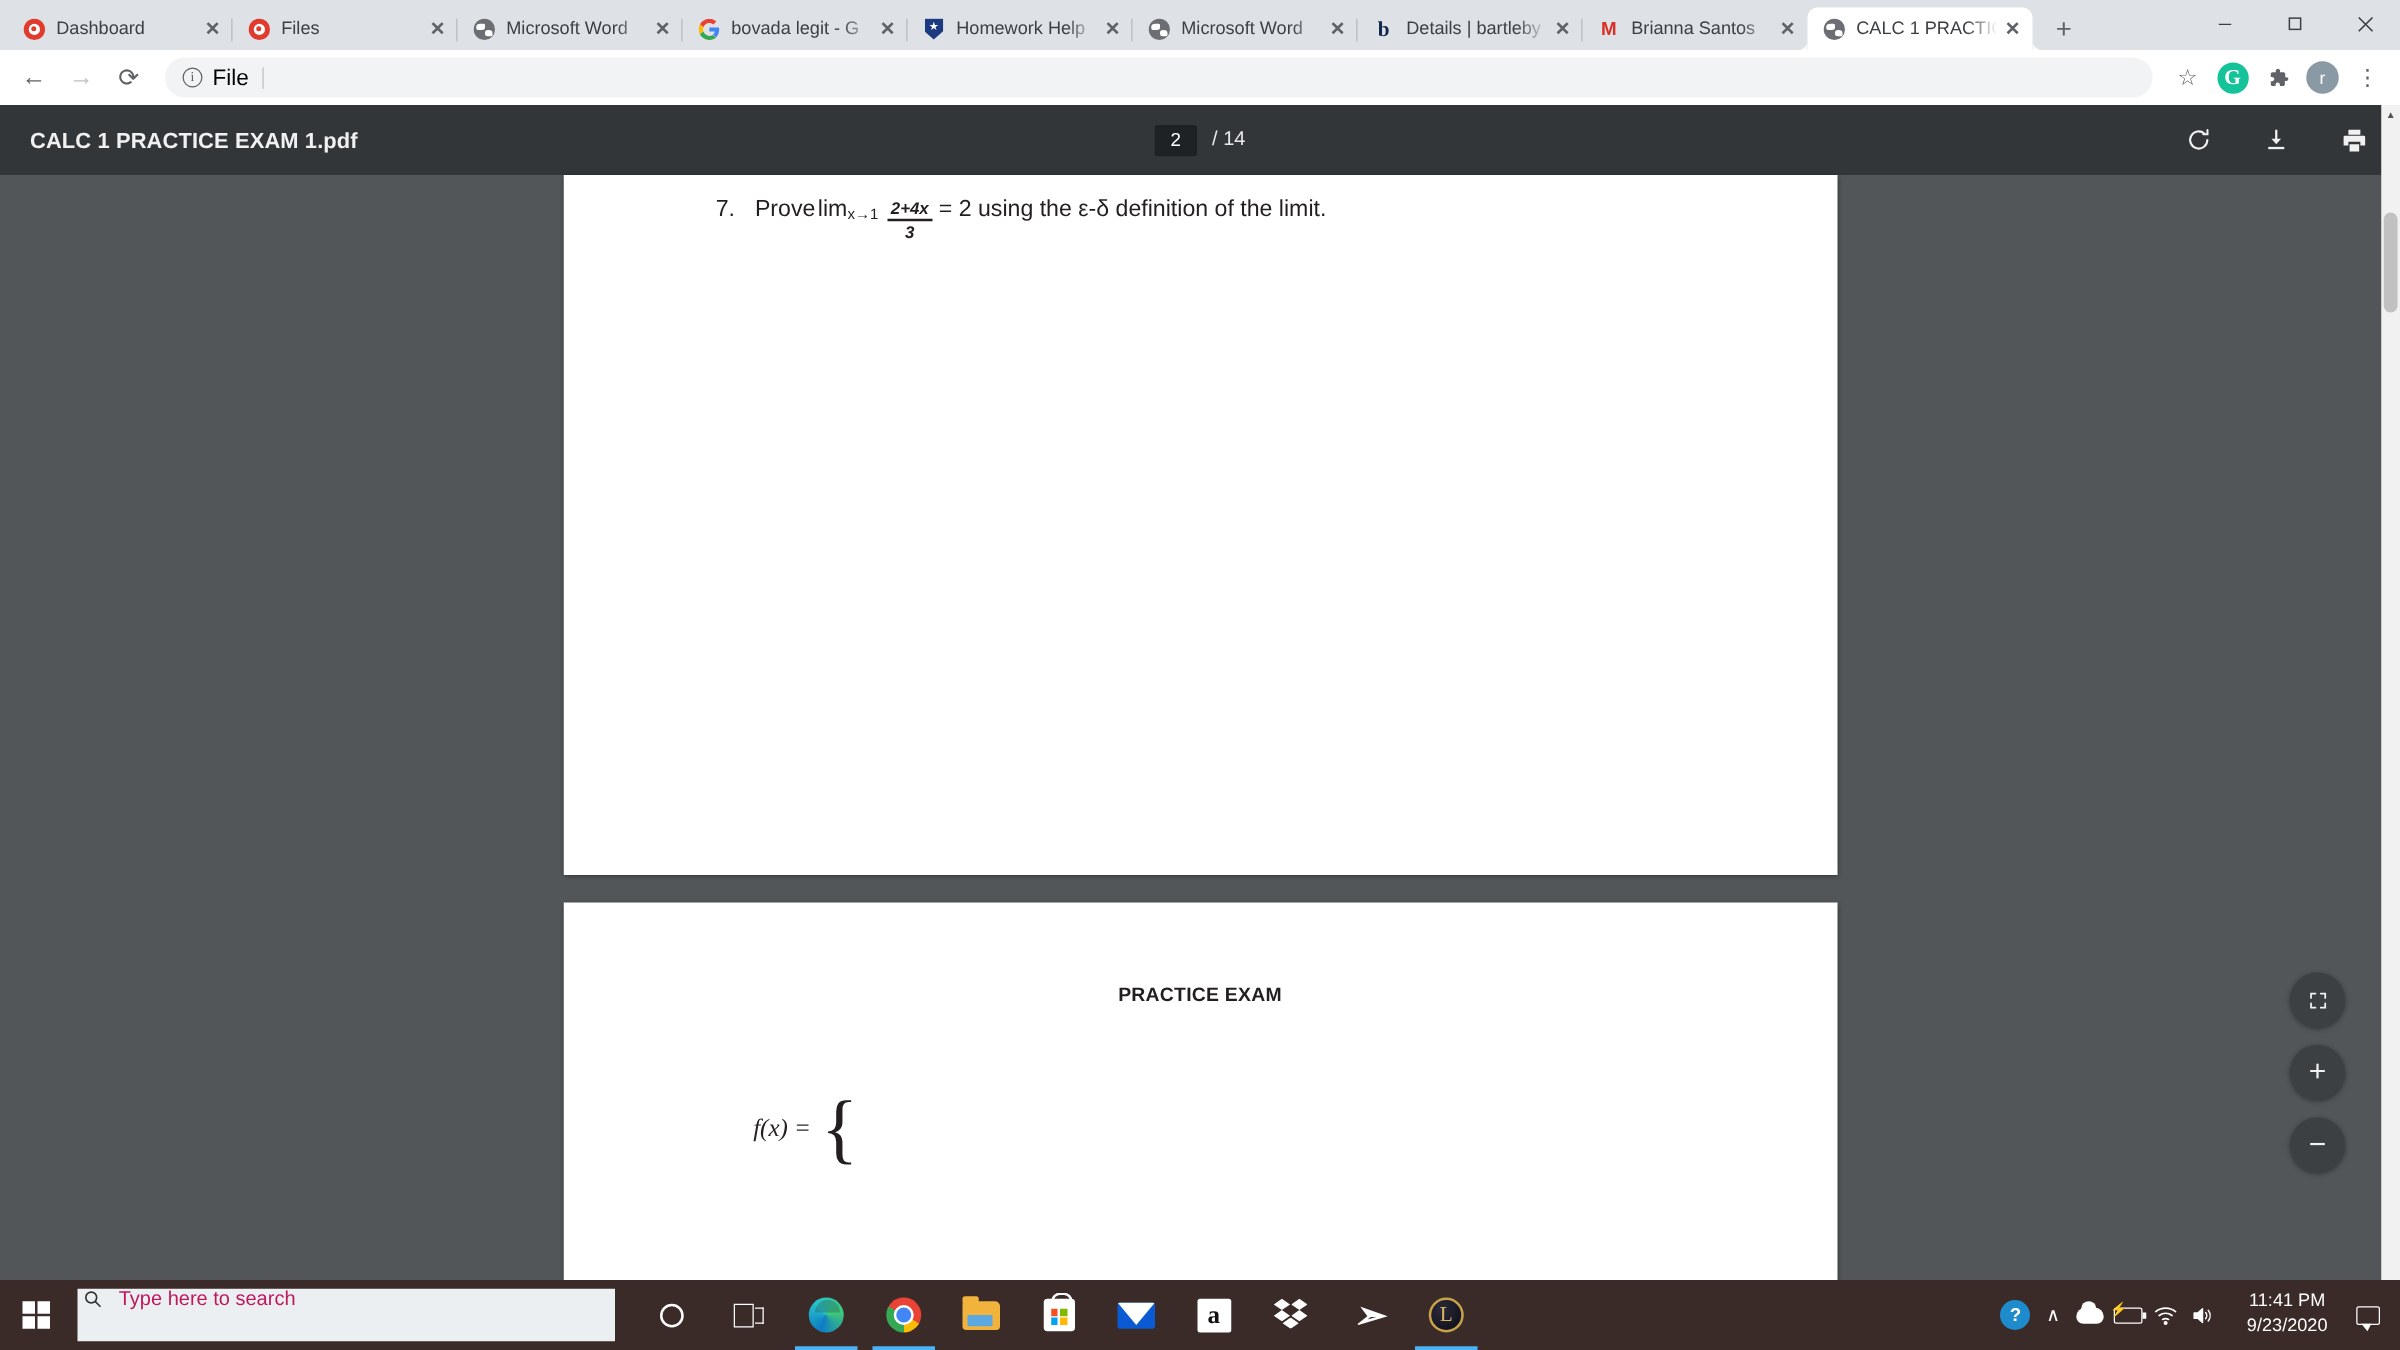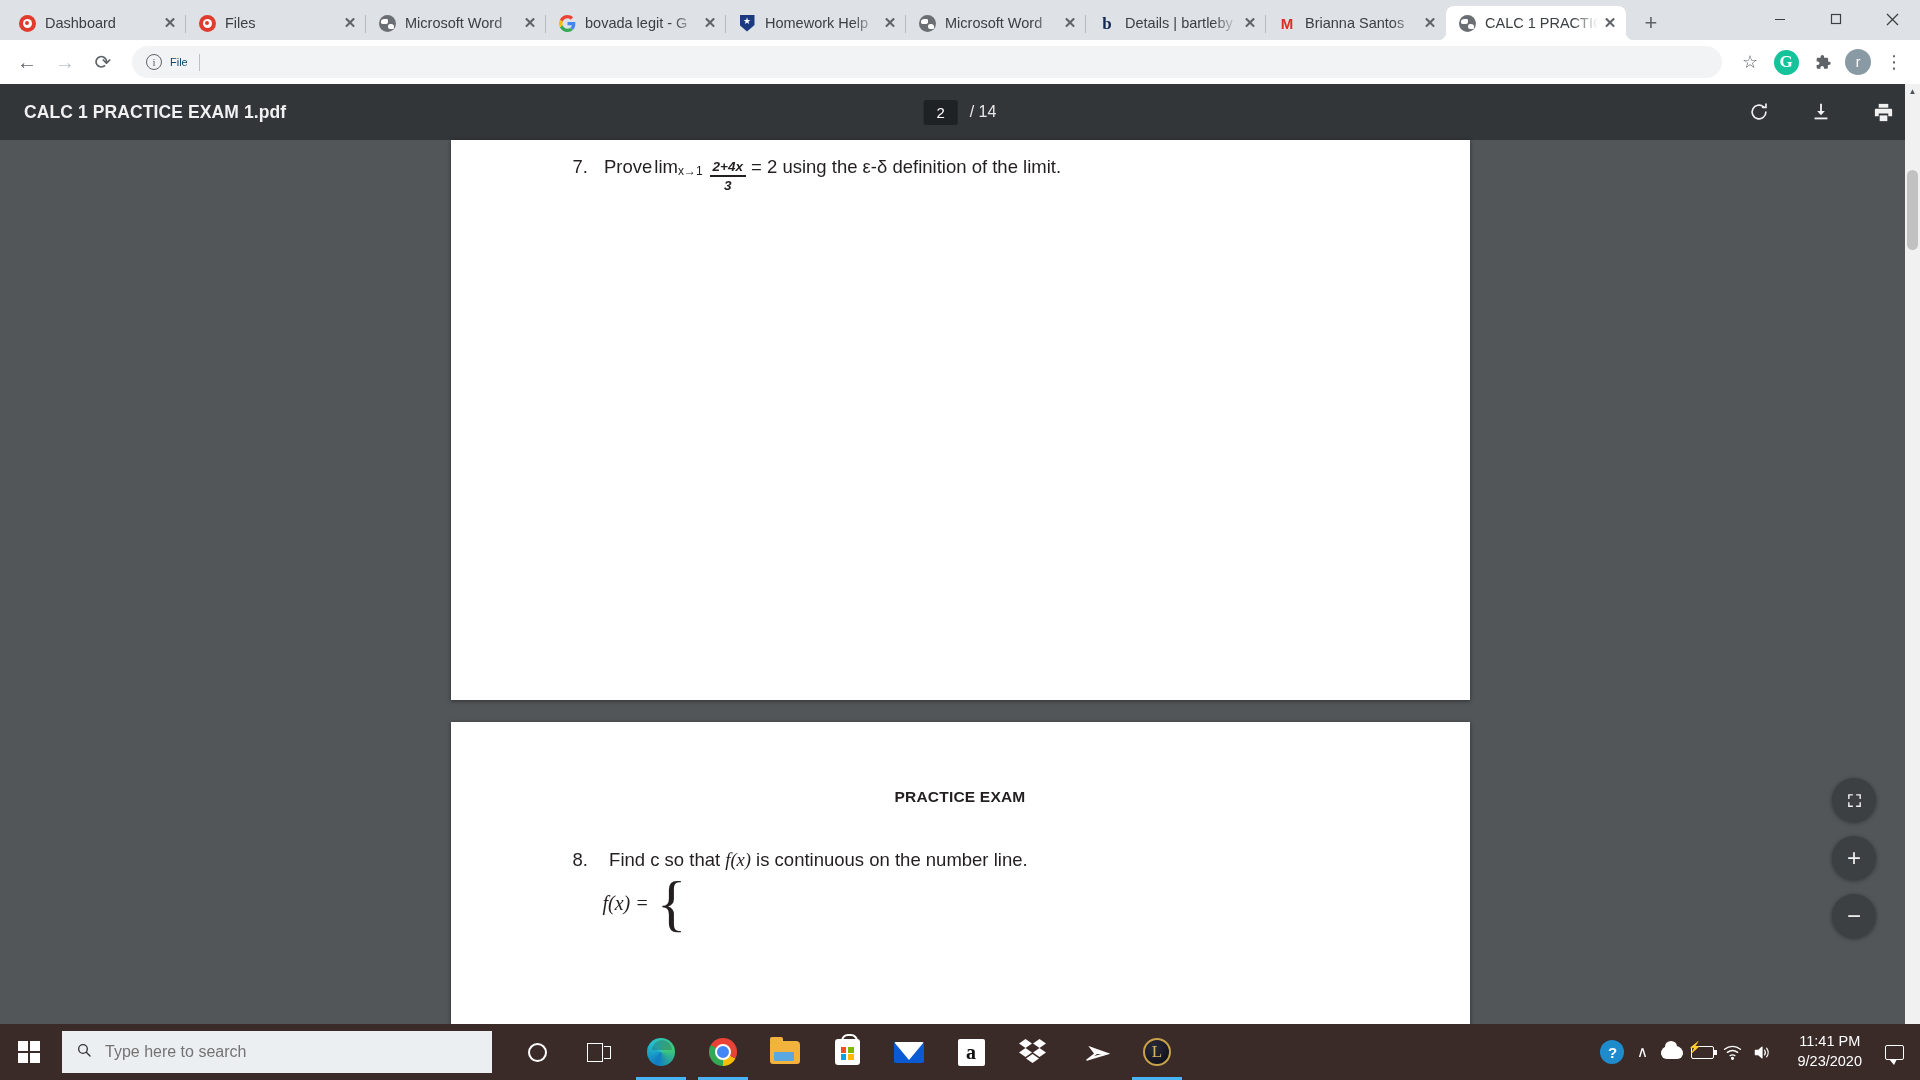--- a/index.html
+++ b/index.html
@@ -123,21 +123,21 @@
   .omnibox {
     flex: 1 1 auto; height: 32px; background: #f1f3f4; border-radius: 16px;
     display: flex; align-items: center; padding: 0 14px;
     margin: 0 8px; font-size: 15px; color: #202124;
   }
   .omni-info {
     width: 16px; height: 16px; border: 1.5px solid #5f6368; border-radius: 50%;
     display: flex; align-items: center; justify-content: center;
     font-size: 11px; color: #5f6368; margin-right: 8px; font-family: "Liberation Serif", serif;
   }
-  .omni-scheme { color: #0c4a6e; font-size: 11px; }
+  .omni-scheme { color: #000000; font-size: 18px; }
   .omni-divider { width: 1px; height: 17px; background: #bdc1c6; margin: 0 11px; }
   .omni-url { color: #202124; font-size: 15px; white-space: nowrap; }
   .tb-icon {
     width: 32px; height: 32px; margin-left: 4px;
     display: flex; align-items: center; justify-content: center;
     color: #5f6368; font-size: 18px;
   }
   .gram {
     width: 25px; height: 25px; border-radius: 50%; background: #15c39a;
     color: #fff; font-size: 17px; font-weight: 700;
@@ -250,22 +250,22 @@
   .startbtn {
     width: 58px; height: 56px; display: flex; align-items: center; justify-content: center;
   }
   .winlogo {
     width: 22px; height: 22px;
     display: grid; grid-template-columns: 1fr 1fr; grid-template-rows: 1fr 1fr; gap: 2.5px;
   }
   .winlogo span { background: #fff; display: block; }
   .searchbox {
     width: 430px; height: 42px; background: #eceff1; border-radius: 0;
-    display: flex; align-items: center; padding: 0 14px; margin-left: 4px;
-    color: #737373; font-size: 16px;
+    display: flex; align-items: flex-start; padding: 0 4px; margin-left: 4px;
+    color: #be185d; font-size: 16px;
   }
   .tb-search-icon { margin-right: 13px; font-size: 17px; color: #333; }
   .tb-items { display: flex; align-items: center; margin-left: 14px; gap: 0; }
   .tb-item {
     width: 62px; height: 56px; display: flex; align-items: center; justify-content: center;
     position: relative;
   }
   .tb-item.running::after {
     content: ""; position: absolute; bottom: 0; left: 6px; right: 6px; height: 3px; background: #4ab3f4;
   }
@@ -510,26 +510,20 @@
             <span class="bar"></span>
             <span class="den">3</span>
           </span>
           <span>= 2 using the ε-δ definition of the limit.</span>
         </div>
       </div>
 
       <div class="page page2">
         <div class="practice-hdr">PRACTICE EXAM</div>
 
-        <div class="q8 q-line">
-          <span class="qnum">8.</span>
-          <span>Find c so that</span>
-          <span style="font-style:italic;font-family:'Liberation Serif',serif;">f(x)</span>
-          <span>is continuous on the number line.</span>
-        </div>
 
         <div class="piecewise">
           <span class="fx">f(x) =</span>
           <span class="brace">{</span>
         </div>
       </div>
 
       <div class="zoomctl">
         <div class="zbtn fit">
           <svg width="17" height="17" viewBox="0 0 24 24" fill="none" stroke="#f1f1f1" stroke-width="2" stroke-linecap="round">

